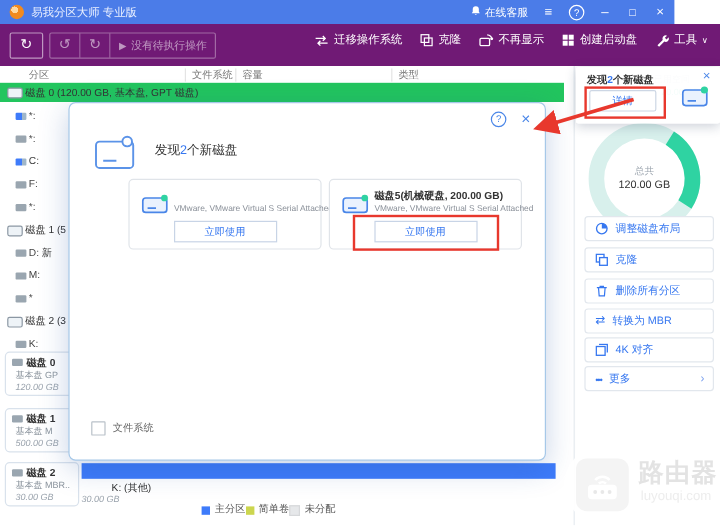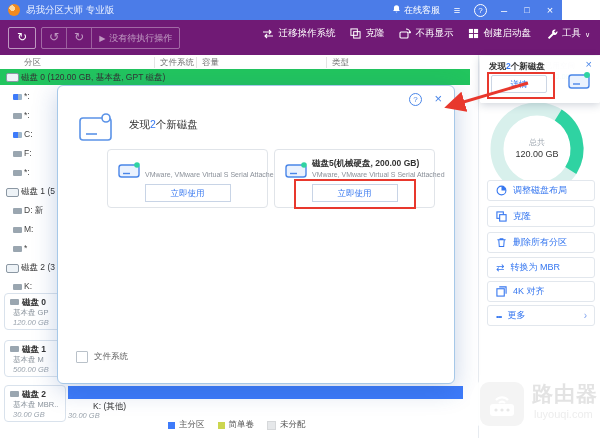--- a/index.html
+++ b/index.html
@@ -55,21 +55,21 @@
   
   .dcard{position:absolute;left:4px;width:60px;height:35px;background:#fff;border:1px solid #d9e2ec;border-radius:4px;overflow:hidden;}
   .dcard .nm{position:absolute;left:17px;top:3px;font-size:8.5px;font-weight:bold;color:#333;white-space:nowrap;}
   .dcard .tp{position:absolute;left:8px;top:14px;font-size:7.5px;color:#8a939c;white-space:nowrap;}
   .dcard .sz{position:absolute;left:8px;top:24px;font-size:7.5px;color:#9aa3ad;font-style:italic;white-space:nowrap;}
   .dcard .ic{position:absolute;left:5px;top:5px;width:9px;height:6px;background:#9aa6b0;border-radius:1px;}
   .c0{top:293px;} .c1{top:340px;padding-left:32px;} .c2{top:385px;}
   .partbar{position:absolute;left:68px;top:386px;width:395px;height:13px;background:#3e7bfa;}
   .partlbl{position:absolute;left:68px;top:401px;font-size:8.5px;color:#333;padding-left:25px;}
   .partsz{position:absolute;left:68px;top:411px;font-size:7.5px;color:#9aa3ad;font-style:italic;}
-  .legend{position:absolute;left:168px;top:419px;display:flex;gap:13px;font-size:8.5px;color:#555;align-items:center;}
+  .legend{position:absolute;left:168px;top:419px;display:flex;font-size:8.5px;color:#555;align-items:center;}
   .lg{display:flex;align-items:center;gap:4px;}
   .sq{width:7px;height:7px;display:inline-block;}
   .sq.blue{background:#3e7bfa;} .sq.yel{background:#ccd64f;} .sq.gray{background:#e6e8ea;border:1px solid #d6d8da;}
   
   .sidebar{position:absolute;left:478px;top:55px;width:122px;height:383px;background:#fff;border-left:1px solid #e7ebf0;}
   .donutwrap{position:absolute;left:6px;top:42px;width:104px;height:104px;}
   .d-lbl{position:absolute;left:0;top:40px;width:104px;text-align:center;font-size:8px;color:#9aa3ad;}
   .d-val{position:absolute;left:0;top:52px;width:104px;text-align:center;font-size:9px;color:#333;}
   .usedlbl{position:absolute;left:66px;top:6px;font-size:7.5px;color:#b9c1c9;}
   .usedval{position:absolute;left:72px;top:17px;font-size:7.5px;color:#3fd0a8;}

